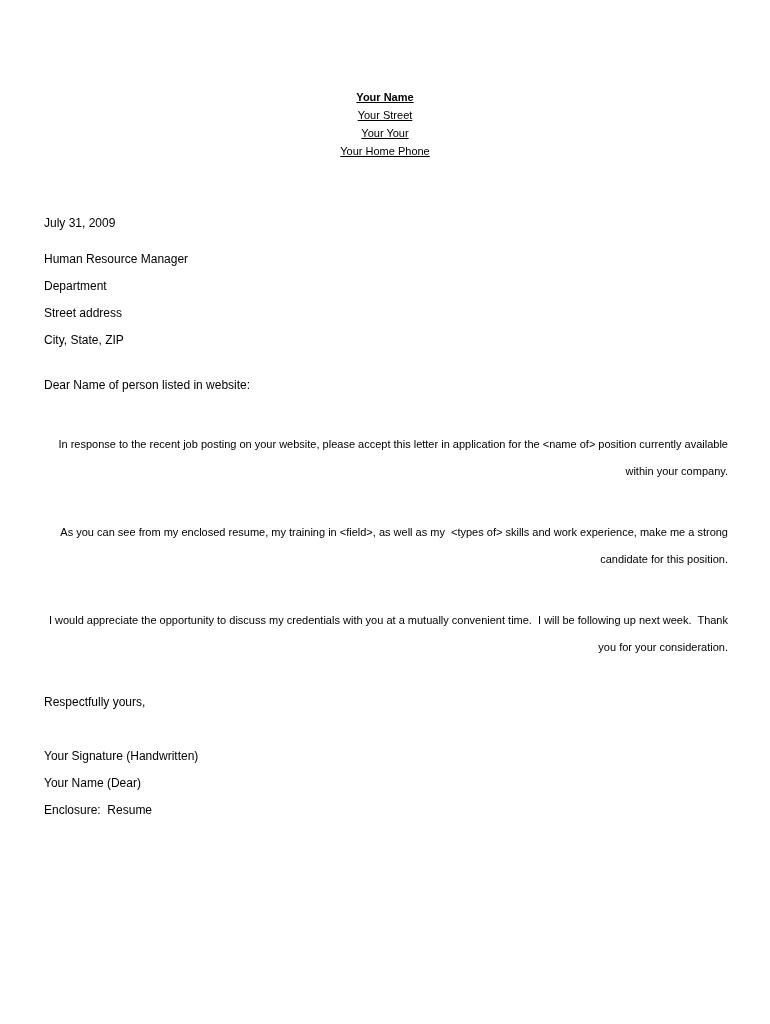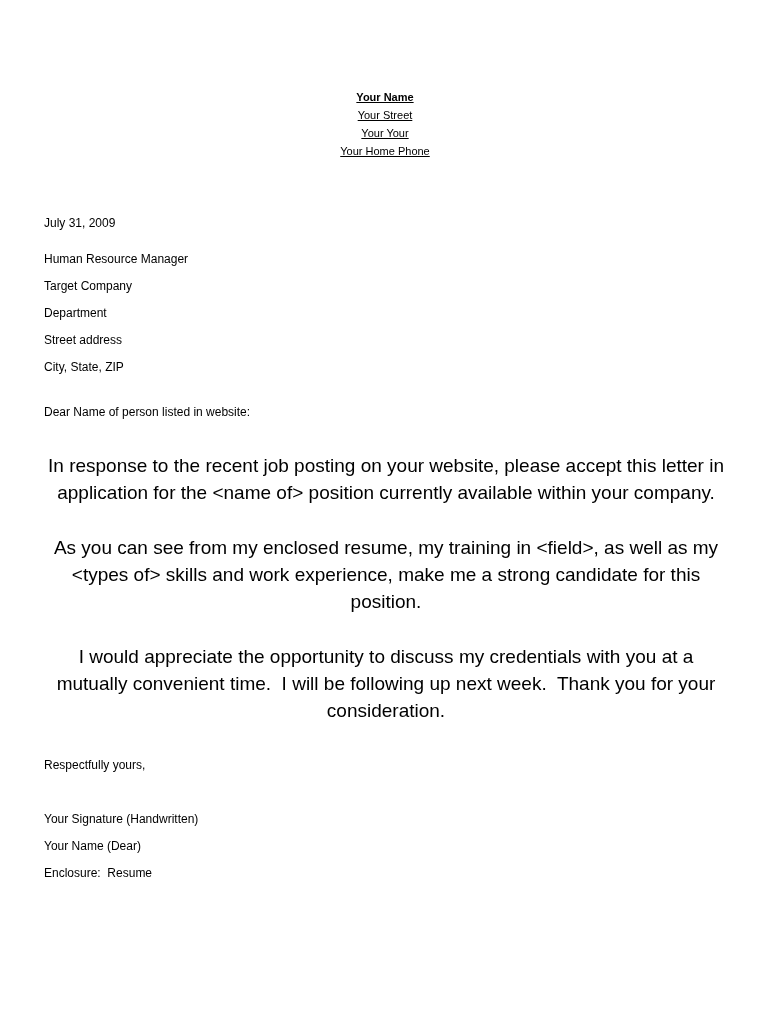--- a/index.html
+++ b/index.html
@@ -52,24 +52,25 @@
     width: 684px;
   }
 
   .line {
     font-size: 12px;
     line-height: 27px;
     white-space: pre-wrap;
   }
 
   .para {
-    font-size: 19px;
+    font-size: 11px;
     line-height: 27px;
     white-space: pre-wrap;
-    text-align: center;
+    text-align: right;
+    margin-top: 6px;
   }
 
   
   .gap-date      { height: 9px; }
   .gap-block     { height: 18px; }
   .gap-para      { height: 26px; }
   .gap-para-wide { height: 28px; }
   .gap-sign      { height: 27px; }
 </style>
 </head>
@@ -85,21 +86,20 @@
   </div>
 
   <div class="letter-body">
 
     <div class="line">July 31, 2009</div>
 
     <div class="gap-date"></div>
 
     <div>
       <div class="line">Human Resource Manager</div>
-      <div class="line">Target Company</div>
       <div class="line">Department</div>
       <div class="line">Street address</div>
       <div class="line">City, State, ZIP</div>
     </div>
 
     <div class="gap-block"></div>
 
     <div class="line">Dear Name of person listed in website:</div>
 
     <div class="gap-para"></div>

